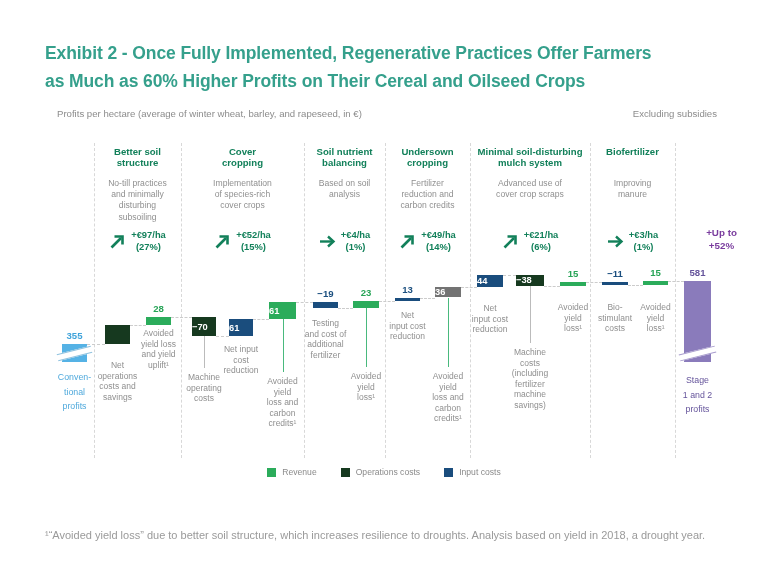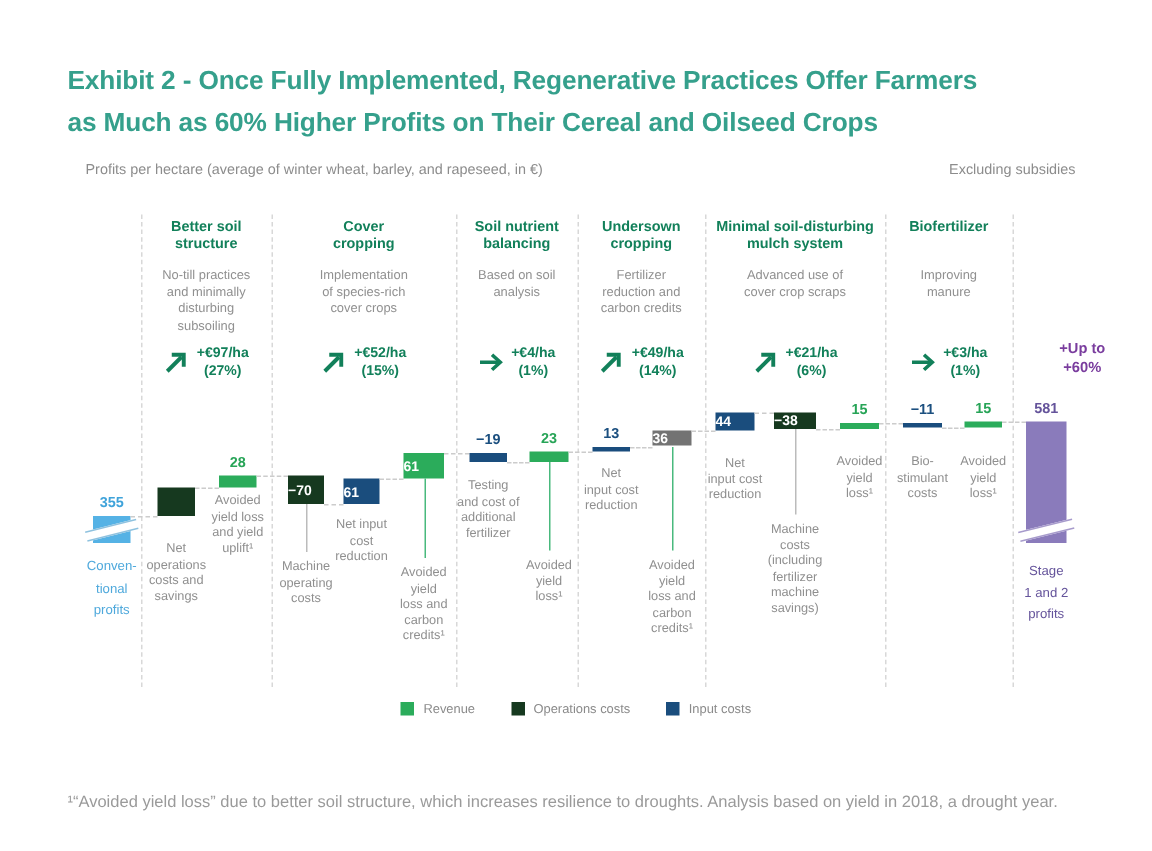--- a/index.html
+++ b/index.html
@@ -236,21 +236,21 @@
       <div class="bar" style="left: 684px; top: 280.7px; width: 27px; height: 81.3px; background: rgb(138, 123, 187);">
         <div class="break-band" style="left: -5px; width: 37px; top: 69.3px; border-color: rgb(167, 155, 204);"></div>
       </div>
       <div class="bar-label-above" style="left: 675.5px; width: 44px; top: 266.7px; color: rgb(101, 84, 155);">581</div>
       <div class="sub pre sub-total" style="left: 661.5px; width: 72px; top: 373px; color: rgb(101, 84, 155);">Stage
 1 and 2
 profits</div>
     </div>
 
   <div id="uplift" class="pre">+Up to
-+60%</div>
++52%</div>
 
   <div id="legend">
       <div class="legend-item">
         <span class="swatch" style="background:#2BAC5B"></span>
         <span>Revenue</span>
       </div>
       <div class="legend-item">
         <span class="swatch" style="background:#16391F"></span>
         <span>Operations costs</span>
       </div>

